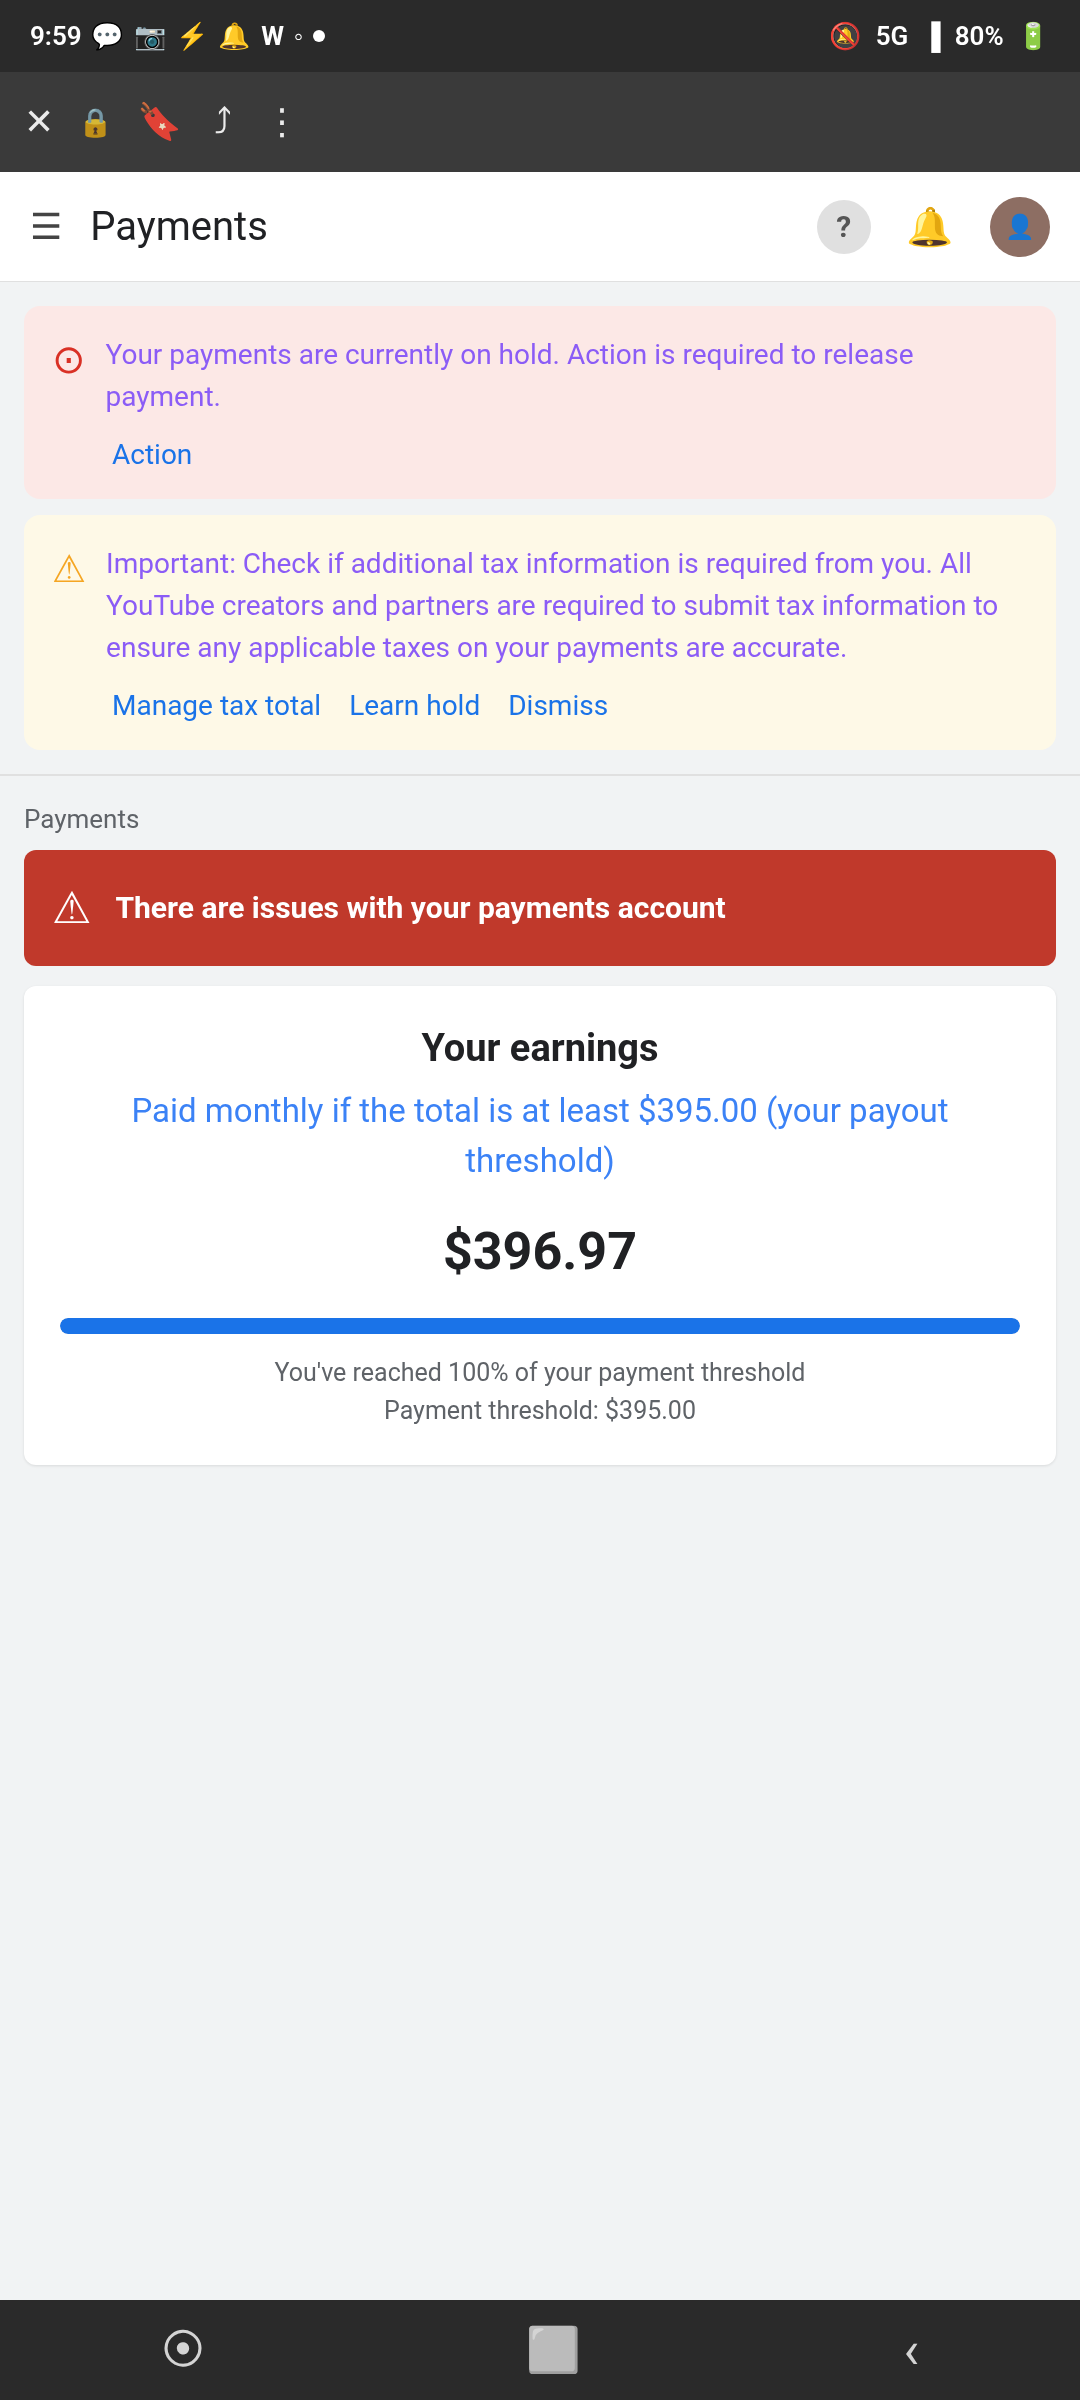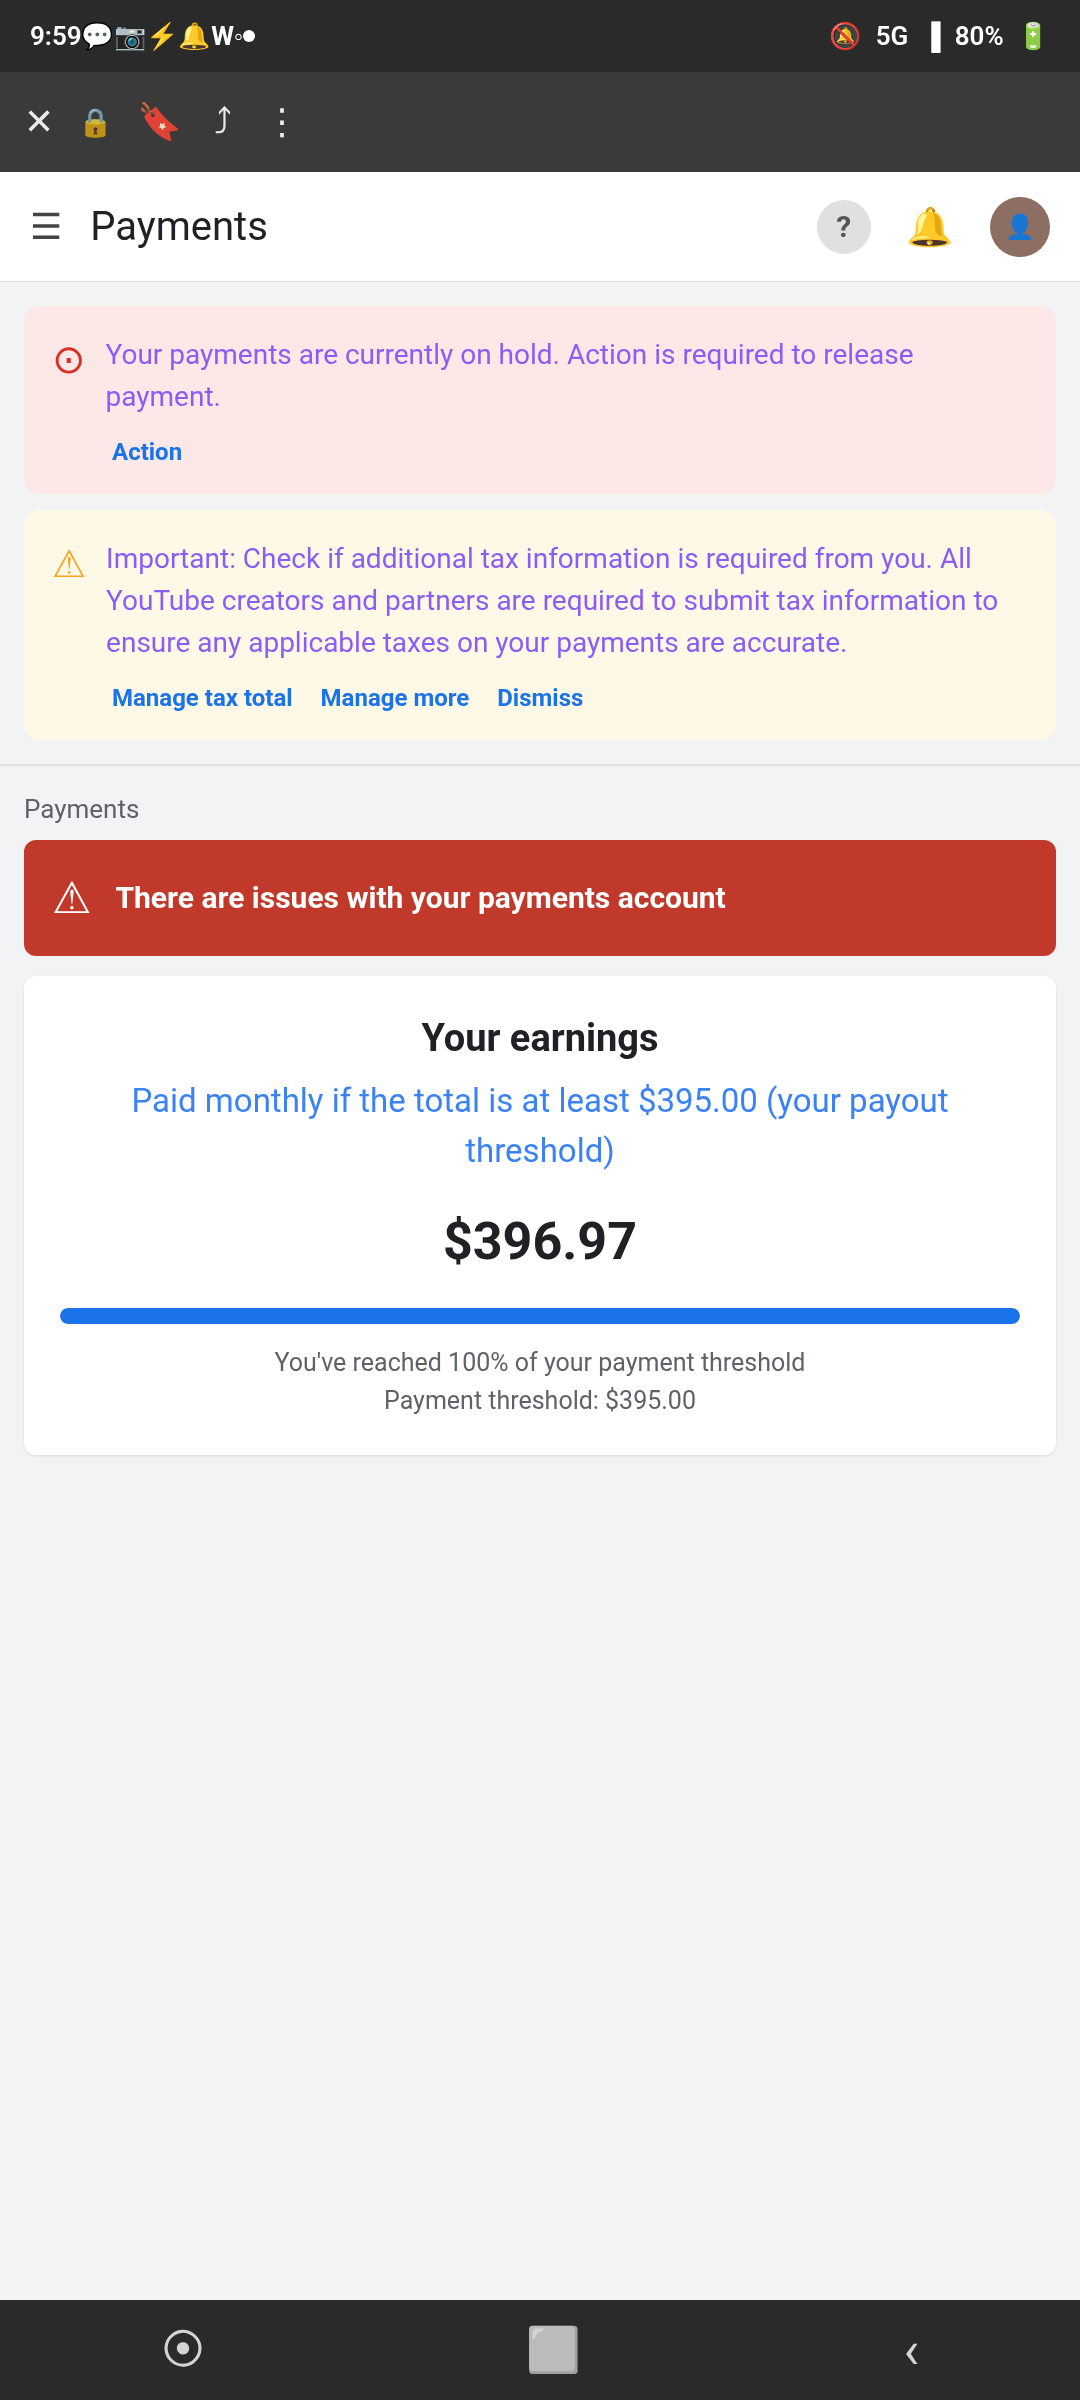--- a/index.html
+++ b/index.html
@@ -20,20 +20,21 @@
       color: white;
       display: flex;
       justify-content: space-between;
       align-items: center;
       padding: 14px 30px;
       height: 72px;
     }
     .status-left {
       display: flex;
       align-items: center;
+      gap: 10px;
       font-size: 26px;
       font-weight: 600;
     }
     .status-right {
       display: flex;
       align-items: center;
       gap: 14px;
       font-size: 26px;
       font-weight: 600;
     }
@@ -166,22 +167,22 @@
     .alert-links {
       display: flex;
       gap: 28px;
       margin-top: 20px;
       margin-left: 60px;
       flex-wrap: wrap;
     }
 
     .alert-link {
       color: #1a73e8;
-      font-size: 24px;
-      font-weight: 700;
+      font-size: 28px;
+      font-weight: 400;
       text-decoration: none;
       cursor: pointer;
     }
 
     
     .divider {
       height: 2px;
       background: #e0e0e0;
       margin: 0;
     }
@@ -373,21 +374,21 @@
     </div>
   </div>
 
   <div class="alert-card-yellow">
     <div class="alert-row">
       <span class="alert-icon-yellow">⚠</span>
       <span class="alert-text">Important: Check if additional tax information is required from you. All YouTube creators and partners are required to submit tax information to ensure any applicable taxes on your payments are accurate.</span>
     </div>
     <div class="alert-links">
       <span class="alert-link">Manage tax total</span>
-      <span class="alert-link">Manage more</span>
+      <span class="alert-link">Learn hold</span>
       <span class="alert-link">Dismiss</span>
     </div>
   </div>
 
   <div class="divider"></div>
 
   <div class="section">
     <div class="section-label">Payments</div>
 
     <div class="error-banner">

